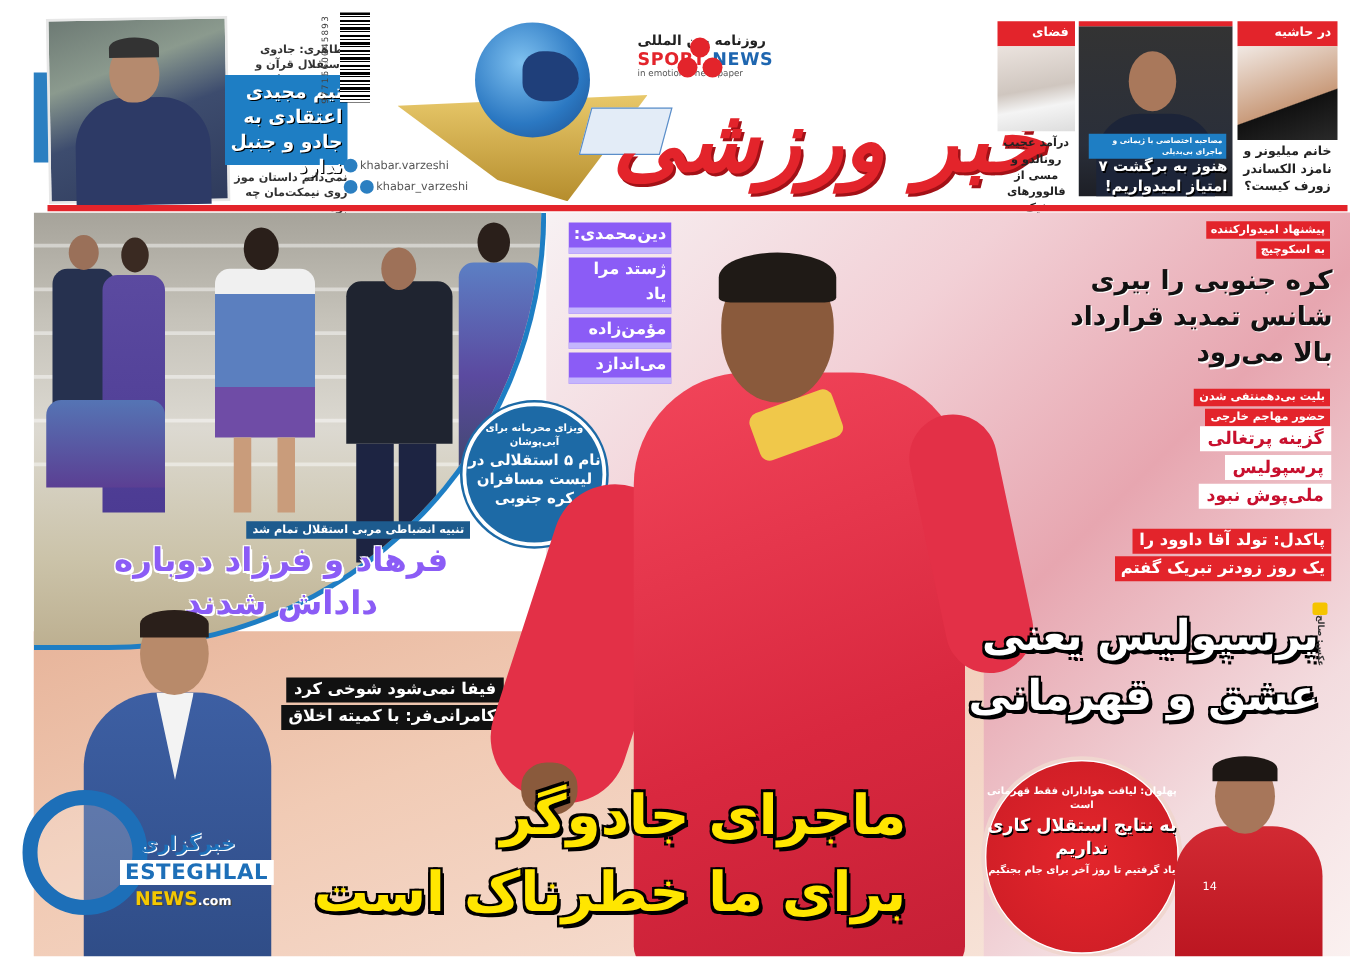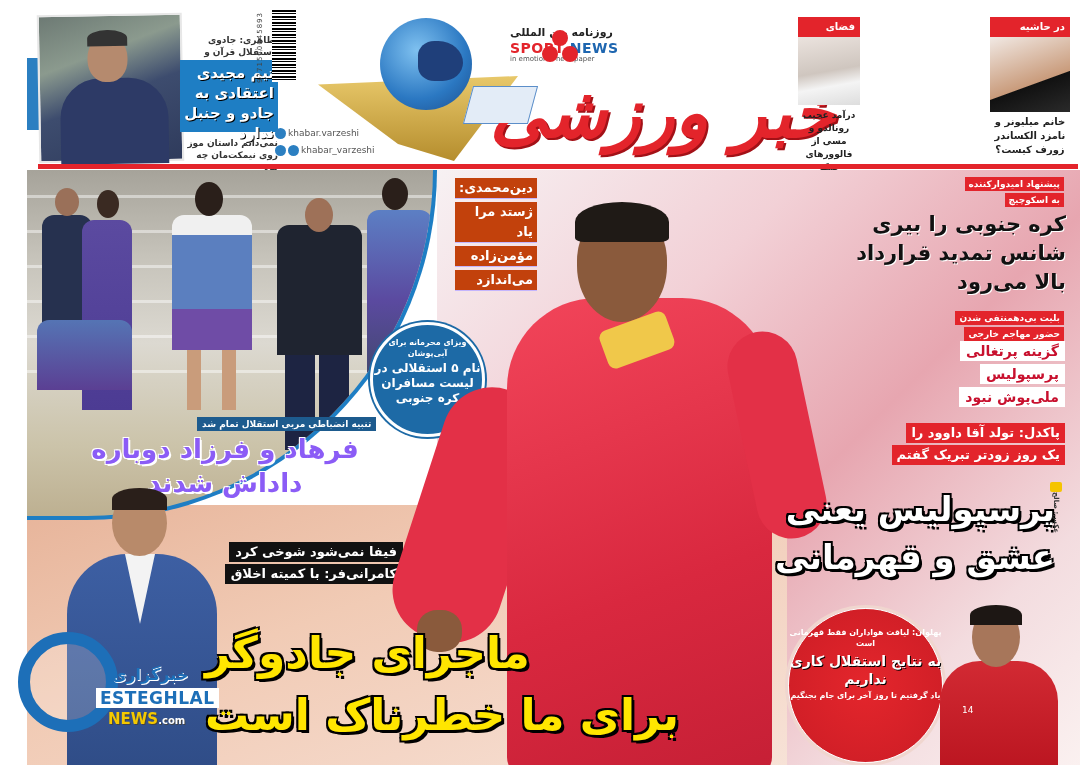--- a/index.html
+++ b/index.html
@@ -67,21 +67,21 @@
 
 #main{left:27px;top:170px;width:1053px;height:607px}
 .bg-right{left:410px;top:0;width:643px;height:607px;background:linear-gradient(135deg,#f7f1f3 0%,#f2d0d6 30%,#e7a6b0 55%,#f3dcdf 80%,#fbf2f1 100%)}
 .bg-left-warm{left:0;top:335px;width:760px;height:272px;background:linear-gradient(160deg,#e7b49a 0%,#f1cbb5 40%,#f4d6c6 70%,#f7e3d8 100%)}
 .training-photo{left:0;top:0;width:410px;height:350px;background:linear-gradient(180deg,#a6a39a 0%,#c6c3ba 25%,#dcd9d1 50%,#cbc3a9 80%,#bdb091 100%);border-radius:0 0 360px 0;overflow:hidden;border-right:4px solid #1e7ec4;border-bottom:4px solid #1e7ec4}
 .bleacher{left:0;width:410px;height:3px;background:rgba(255,255,255,0.45)}
 .player{border-radius:12px 12px 0 0}
 .p-head{border-radius:50%;background:#6b4b3a}
 
 .quote-box{left:428px;top:8px;width:82px}
-.quote-box div{background:#c2410c;color:#fff;font-size:13px;line-height:20px;margin-bottom:3px;padding:0 4px;border-bottom:1px solid #c4b5fd}
+.quote-box div{background:#8b5cf6;color:#fff;font-size:13px;line-height:20px;margin-bottom:3px;padding:0 4px;border-bottom:5px solid #c4b5fd}
 
 .circle-badge{left:343px;top:152px;width:115px;height:115px;border-radius:50%;background:#1d6aa6;border:3px solid #fff;box-shadow:0 0 0 2px #1d6aa6;color:#fff;text-align:center;padding-top:12px}
 .circle-badge .kick{font-size:8px;line-height:11px}
 .circle-badge .main{font-size:12px;line-height:15px;margin-top:2px}
 
 .farhad-kicker{left:170px;top:247px;background:#1d5b8e;color:#fff;font-size:9px;line-height:14px;padding:0 5px}
 .farhad-title{left:28px;top:262px;width:340px;color:#8b5cf6;font-size:26px;line-height:34px;text-align:center;text-shadow:2px 2px 0 #fff,-1px -1px 0 #fff,1px -1px 0 #fff,-1px 1px 0 #fff}
 
 .kamrani-photo{left:30px;top:320px;width:175px;height:287px}
 .km-head{left:55px;top:0;width:55px;height:66px;border-radius:50%;background:#b88a6a}
@@ -183,20 +183,26 @@
     <div class="wordmark-text fa">خبر ورزشی</div>
   </div>
 
 
   <div class="abs teaser t-hashie">
     <div class="abs teaser-label rtl fa" style="width:80px">در حاشیه</div>
     <div class="abs teaser-photo" style="top:20px;width:80px;height:75px;background:linear-gradient(160deg,#f1e9e4,#c99b7b 60%,#111 61%,#2a2a2a)"></div>
     <div class="abs teaser-cap rtl fa" style="top:98px;width:80px">خانم میلیونر و نامزد الکساندر زورف کیست؟</div>
   </div>
 
+  <div class="abs t-mid">
+    <div class="abs mid-body"></div>
+    <div class="abs mid-face"></div>
+    <div class="abs mid-kicker rtl fa">مصاحبه اختصاصی با ژیمانی و ماجرای بی‌بدیلی</div>
+    <div class="abs mid-title rtl fa">هنوز به برگشت ۷ امتیاز امیدواریم!</div>
+  </div>
 
   <div class="abs teaser t-virtual">
     <div class="abs teaser-label rtl fa" style="width:62px">فضای مجازی</div>
     <div class="abs teaser-photo" style="top:20px;width:62px;height:68px;background:linear-gradient(170deg,#ebe3de,#cfc6bf 50%,#f4f4f4 70%,#ddd)"></div>
     <div class="abs teaser-cap rtl fa" style="top:92px;width:62px;font-size:9px;line-height:13px">درآمد عجیب رونالدو و مسی از فالوورهای فیک</div>
   </div>
 
   <div class="abs red-rule"></div>
 </div>
 
@@ -260,21 +266,21 @@
   <div class="abs hero">
     <div class="abs hero-arm-l"></div>
     <div class="abs hero-torso"></div>
     <div class="abs hero-arm-r"></div>
     <div class="abs hero-head"></div>
     <div class="abs hero-hair"></div>
     <div class="abs hero-hand"></div>
     <div class="abs" style="left:205px;top:110px;width:70px;height:40px;background:#f0c84a;border-radius:8px;transform:rotate(-20deg)"></div>
   </div>
 
-  <div class="abs main-headline rtl fa" style="text-align:left">
+  <div class="abs main-headline rtl fa" style="text-align:right">
     <div>ماجرای جادوگر</div>
     <div>برای ما خطرناک است</div>
   </div>
 </div>
 
 <div class="abs skorea-kicker rtl fa">
   <div class="red-tag">پیشنهاد امیدوارکننده</div>
   <div class="red-tag">به اسکوچیچ</div>
 </div>
 <div class="abs skorea-title rtl fa">کره جنوبی را بیری شانس تمدید قرارداد بالا می‌رود</div>

